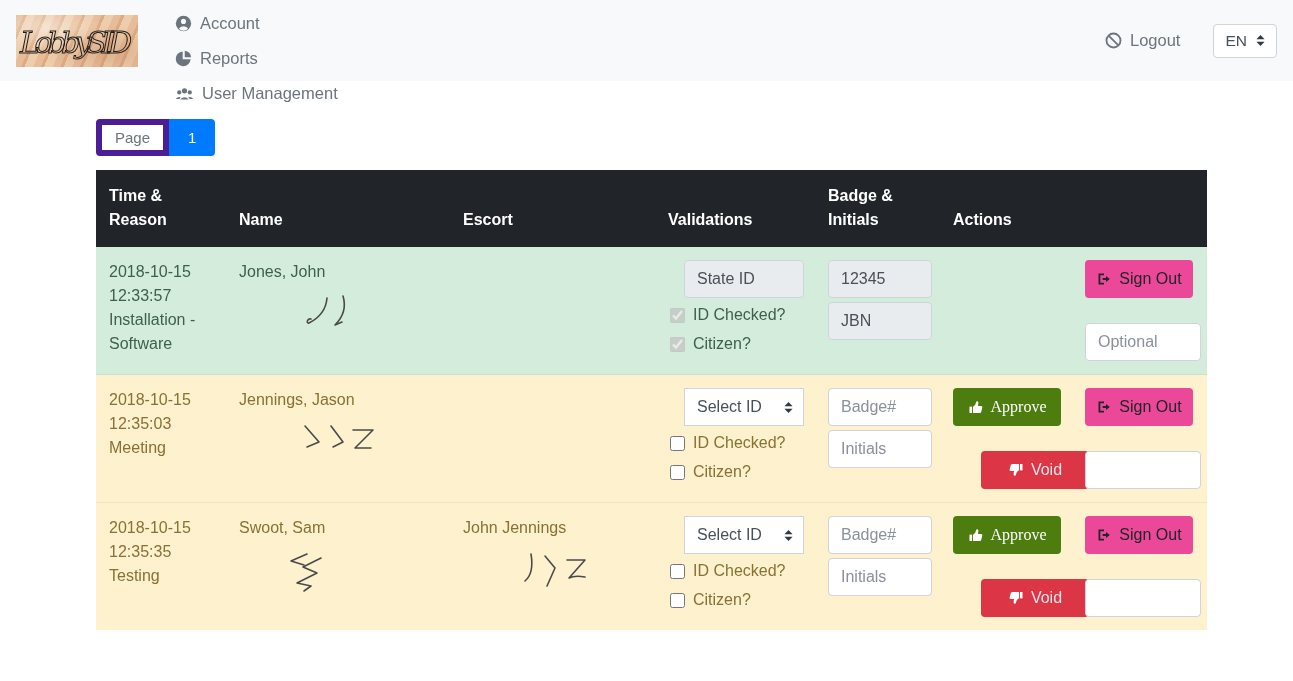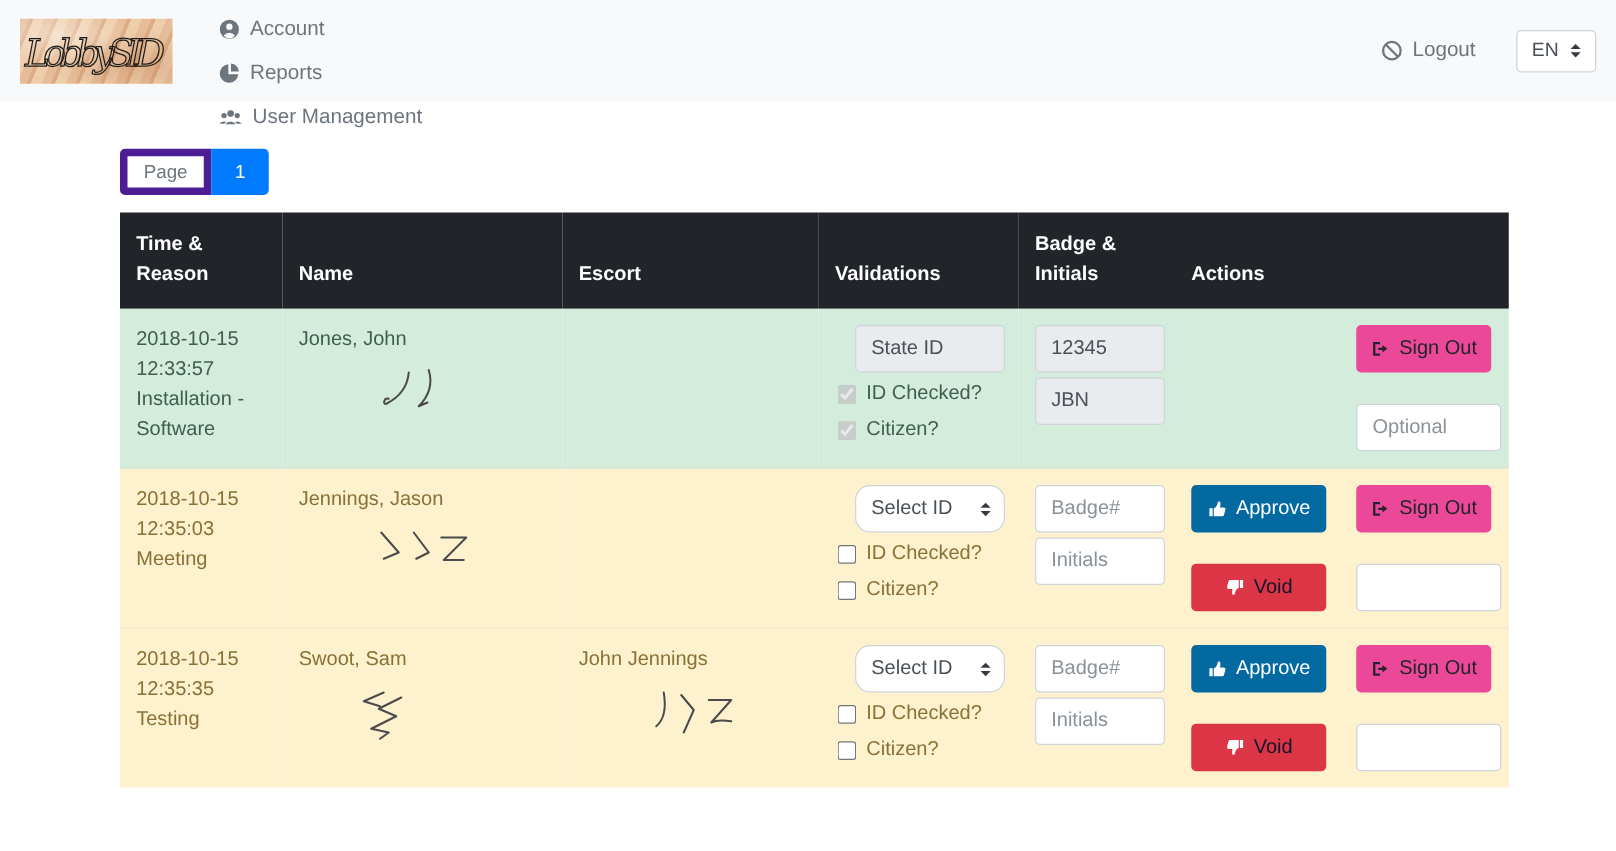--- a/index.html
+++ b/index.html
@@ -53,32 +53,32 @@
 
   .field {
     width:104px; height:38px; border:1px solid #ced4da; border-radius:4px;
     background:#fff; color:#495057; font:inherit; font-size:16px; padding:0 12px; display:block;
   }
   .field::placeholder { color:#8a9199; }
   .field:disabled { background:#e9ecef; color:#495057; }
   .badge-cell .field { margin-bottom:4px; }
 
   .select-box {
-    width:120px; height:38px; margin-left:16px; border:1px solid #ced4da; border-radius:12px;
+    width:120px; height:38px; margin-left:16px; border:1px solid #ced4da; border-radius:0;
     background:#fff; color:#495057; display:flex; align-items:center; justify-content:space-between;
     padding:0 10px 0 12px; cursor:pointer;
   }
   .check-line { display:flex; align-items:center; gap:8px; margin-top:5px; }
   .check-line input { width:15px; height:15px; margin-left:2px; cursor:pointer; }
   .check-line label { cursor:pointer; }
 
   .actions-grid { display:grid; grid-template-columns:108px 108px; column-gap:24px; row-gap:25px; }
   .btn-sm { height:38px; width:108px; display:flex; align-items:center; justify-content:center; gap:7px; font-size:16px; }
-  .btn-approve { background:#0369a1; color:#fff; }
-  .btn-void { background:#dc3545; color:#0f172a; }
+  .btn-approve { background:#4d7c0f; color:#fff;font-family:Liberation Serif, serif; }
+  .btn-void { background:#dc3545; color:#e5e5e5;margin-left:28px; }
   .btn-signout { background:#ec4899; color:#212529; }
   .col2 { grid-column:2; }
   .row2g { grid-row:2; }
   .note-input { width:116px; }
 
   .icon { display:inline-block; }
 </style>
 </head>
 <body>
 

